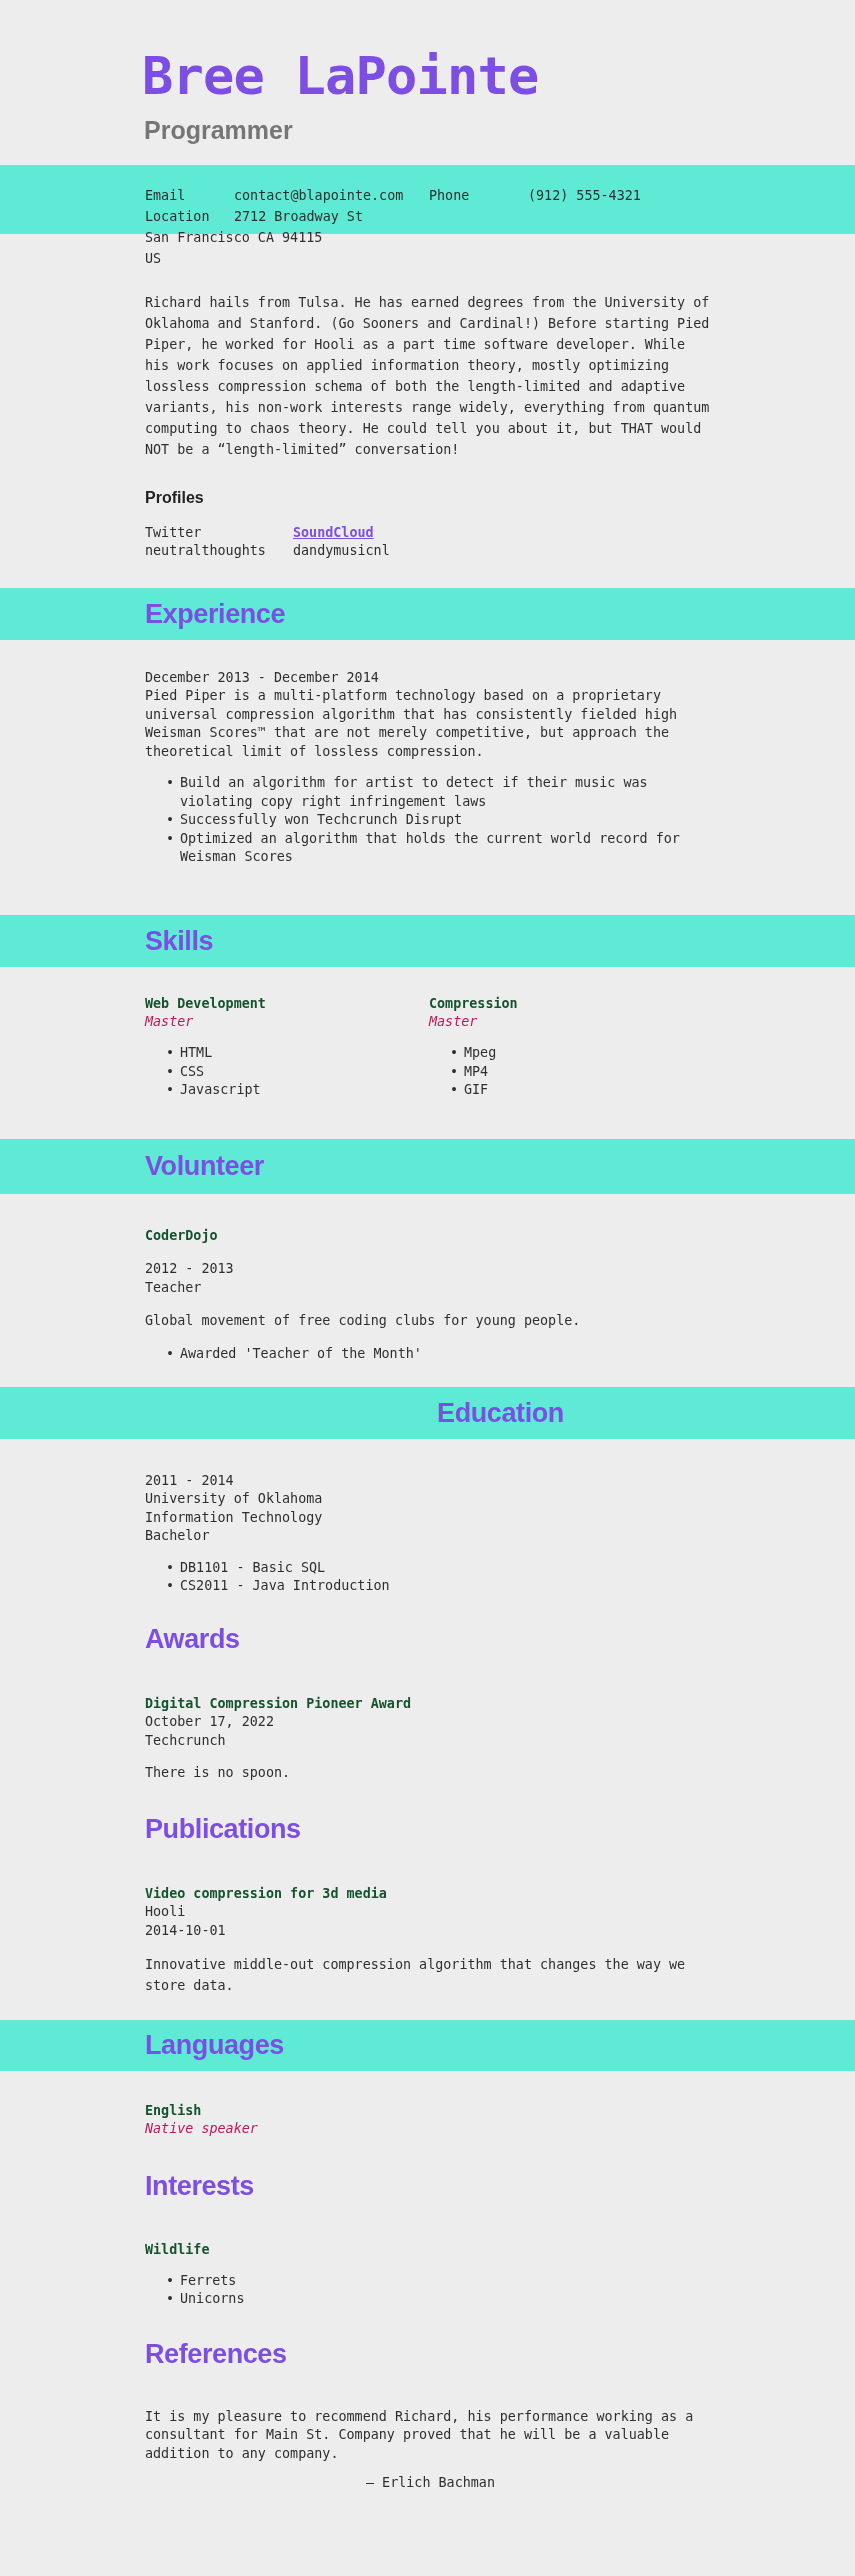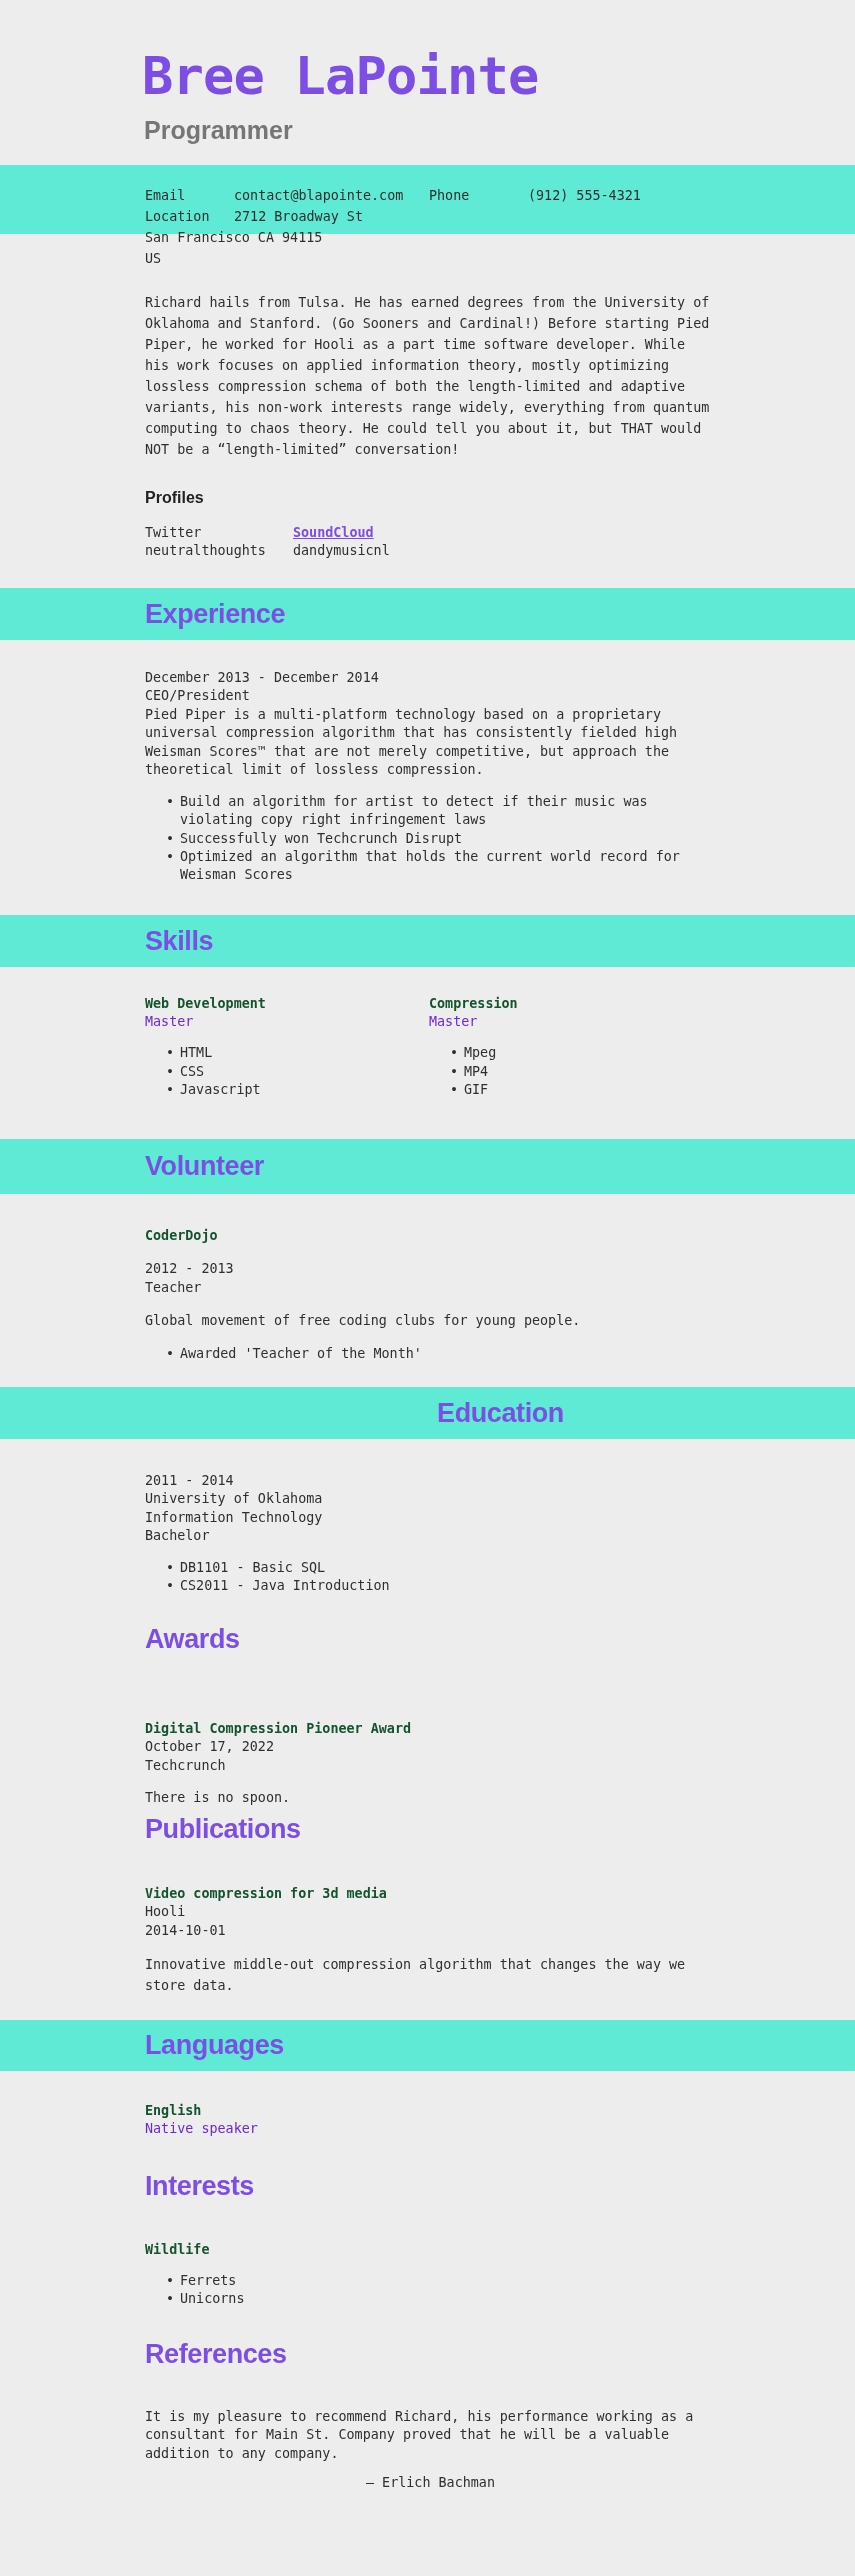--- a/index.html
+++ b/index.html
@@ -48,37 +48,37 @@
     position:absolute;left:145px;top:489px;margin:0;
     font-size:16px;font-weight:bold;color:#222;
   }
   .profiles-grid{
     position:absolute;left:145px;top:524px;width:571px;
     display:grid;grid-template-columns:148px auto;font-size:13.4px;line-height:18.4px;
   }
   a.plink{color:var(--accent,#7d4ee3);text-decoration:underline;font-weight:bold;}
 
   .bold-item{font-weight:bold;color:#14532d;}
-  .muted-italic{color:#6d28d9;}
+  .muted-italic{font-style:italic;color:#be185d;}
 
   p{margin:0;}
   ul{margin:13.4px 0 0 0;padding:0 0 0 35px;list-style:none;}
   li{position:relative;}
   li::before{content:"\2022";position:absolute;left:-14px;}
 
   .experience-block{top:669px;}
   .skills-block{top:995px;display:grid;grid-template-columns:284px 287px;}
   .skills-block ul{margin-top:12.5px;}
   .volunteer-block{top:1227px;}
   .gap18{margin-top:15px;}
   .gap17{margin-top:14px;}
   .gap13{margin-top:11px;text-align:center;}
   .education-block{top:1472px;}
   .awards-title{top:1624px;}
-  .awards-block{top:1695px;margin-top:25px;}
+  .awards-block{top:1695px;}
   .publications-title{top:1814px;}
   .publications-block{top:1885px;}
   .publications-block .summary{line-height:21px;}
   .languages-block{top:2102px;}
   .interests-title{top:2171px;}
   .interests-block{top:2241px;}
   .interests-block ul{margin-top:12.5px;}
   .references-title{top:2339px;}
   .references-block{top:2408px;}
 </style>
@@ -126,21 +126,20 @@
   <h3 class="profiles-title sans">Profiles</h3>
   <div class="profiles-grid">
     <span>Twitter</span>
     <span><a class="plink" href="#">SoundCloud</a></span>
     <span>neutralthoughts</span>
     <span>dandymusicnl</span>
   </div>
 
   <div class="block experience-block">
     <div>December 2013 - December 2014</div>
-    <div>CEO/President</div>
     <p>Pied Piper is a multi-platform technology based on a proprietary universal compression algorithm that has consistently fielded high Weisman Scores™ that are not merely competitive, but approach the theoretical limit of lossless compression.</p>
     <ul>
         <li>Build an algorithm for artist to detect if their music was violating copy right infringement laws</li>
         <li>Successfully won Techcrunch Disrupt</li>
         <li>Optimized an algorithm that holds the current world record for Weisman Scores</li>
       </ul>
   </div>
 
   <div class="block skills-block">
     <div>

